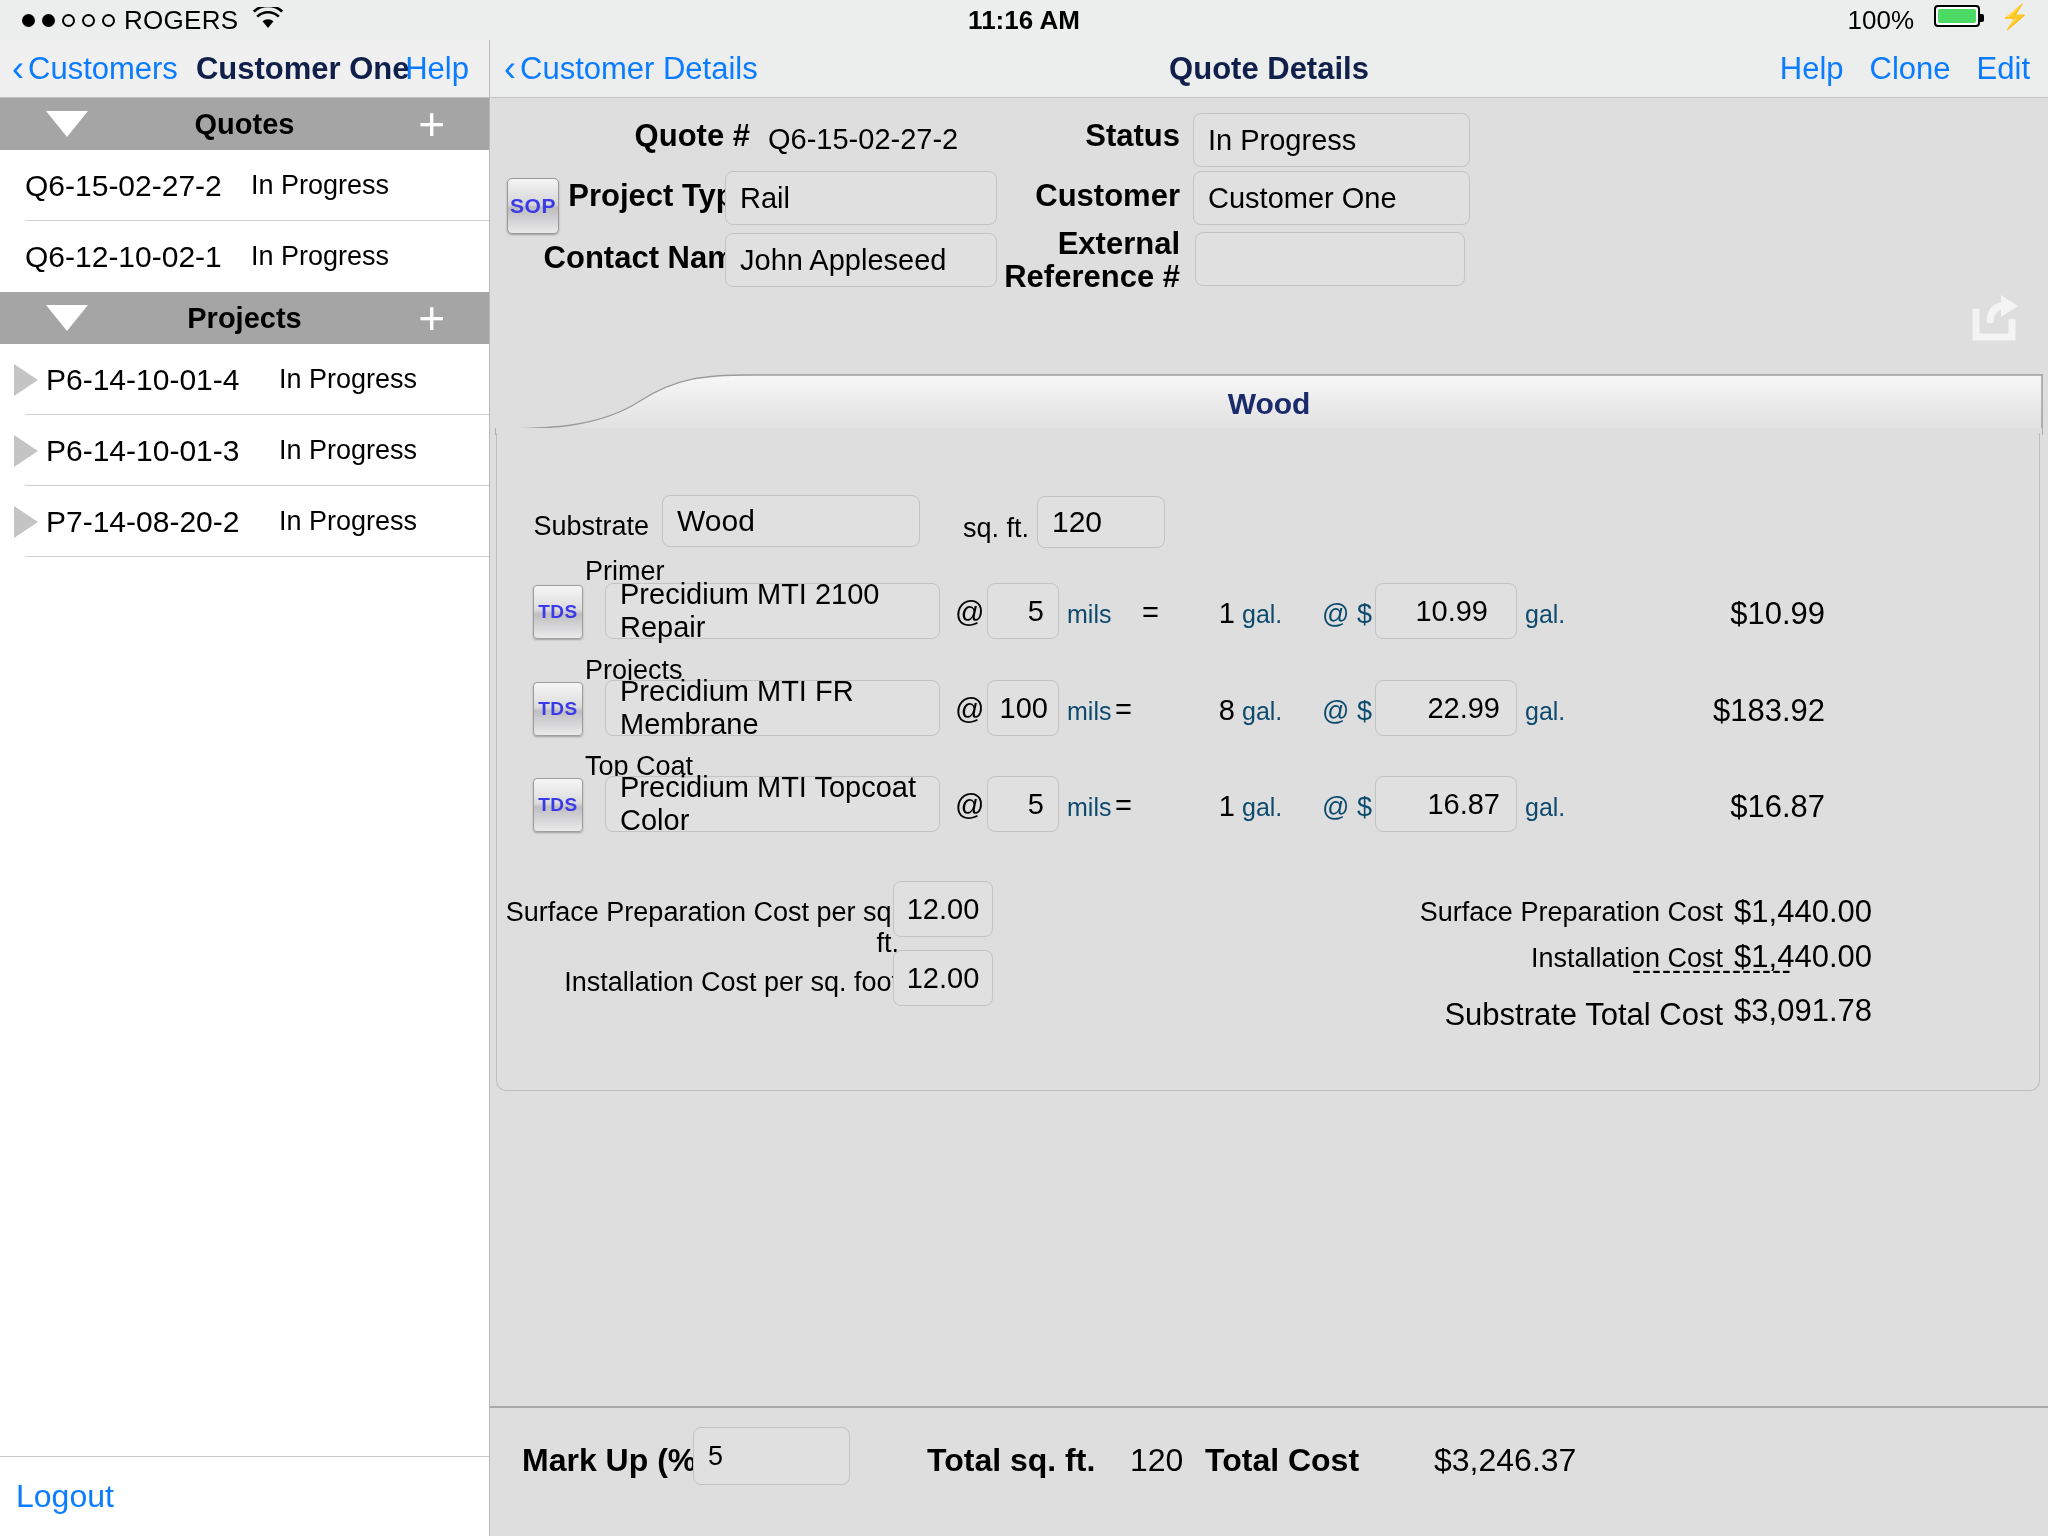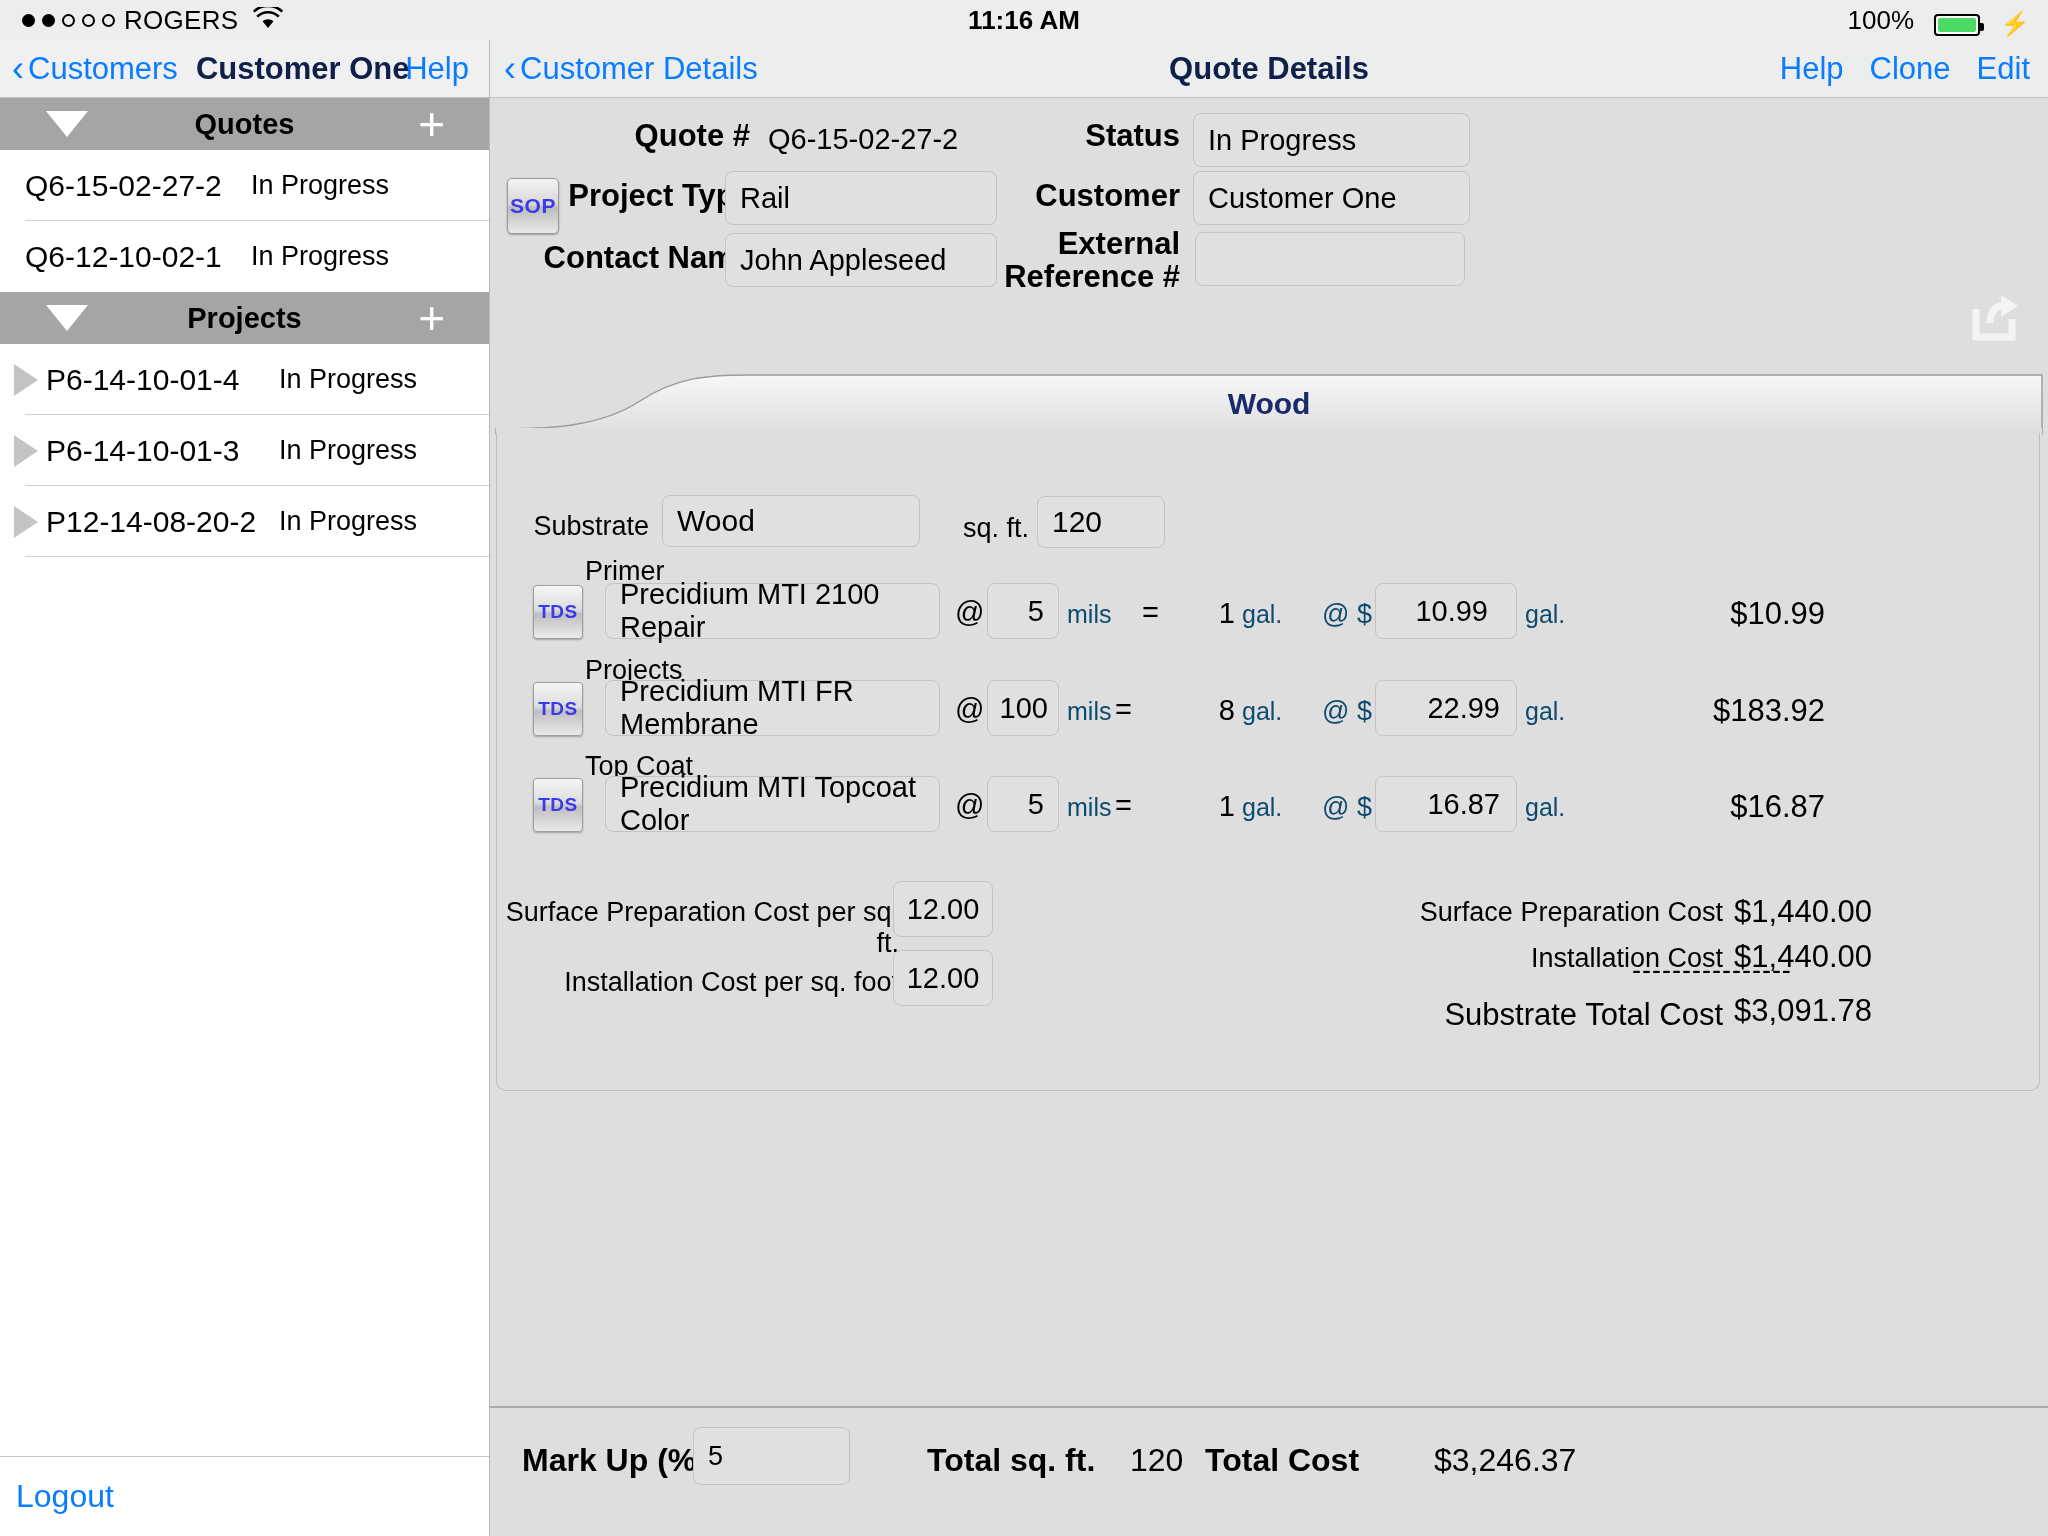--- a/index.html
+++ b/index.html
@@ -22,21 +22,21 @@
   .dot { width: 13px; height: 13px; border-radius: 50%; }
   .dot.on { background: #000; }
   .dot.off { background: transparent; border: 2px solid #000; }
   .carrier { font-size: 26px; color: #000; letter-spacing: .3px; }
   .wifi { margin-left: 6px; }
   .sb-center {
     position: absolute; left: 0; width: 2048px; text-align: center;
     font-size: 26px; font-weight: bold; color: #000;
   }
   .sb-right {
-    position: absolute; right: 18px; display: flex; align-items: flex-end; gap: 20px;
+    position: absolute; right: 18px; display: flex; align-items: flex-start; gap: 20px;
   }
   .batt-pct { font-size: 26px; color: #000; }
   .batt { position: relative; width: 46px; height: 22px; border: 2px solid #000; border-radius: 4px; background: #fff; }
   .batt-fill { position: absolute; inset: 2px; background: #4cd964; border-radius: 2px; }
   .batt-cap { position: absolute; right: -6px; top: 7px; width: 4px; height: 8px; background: #000; border-radius: 0 2px 2px 0; }
   .bolt { font-size: 24px; color: #000; line-height: 1; }
 
   
   .leftpanel {
     position: absolute; top: 40px; left: 0; width: 490px; height: 1496px;
@@ -233,21 +233,21 @@
       <span class="sep"></span>
     </div>
     <div class="list-row proj-row">
       <span class="tri-right"></span>
       <span class="row-label">P6-14-10-01-3</span>
       <span class="row-status">In Progress</span>
       <span class="sep"></span>
     </div>
     <div class="list-row proj-row">
       <span class="tri-right"></span>
-      <span class="row-label">P12-14-08-20-2</span>
+      <span class="row-label">P7-14-08-20-2</span>
       <span class="row-status">In Progress</span>
       <span class="sep"></span>
     </div>
 
     <div class="logout-bar">
       <span>Logout</span>
     </div>
   </div>
 
   <div class="rightpanel">

